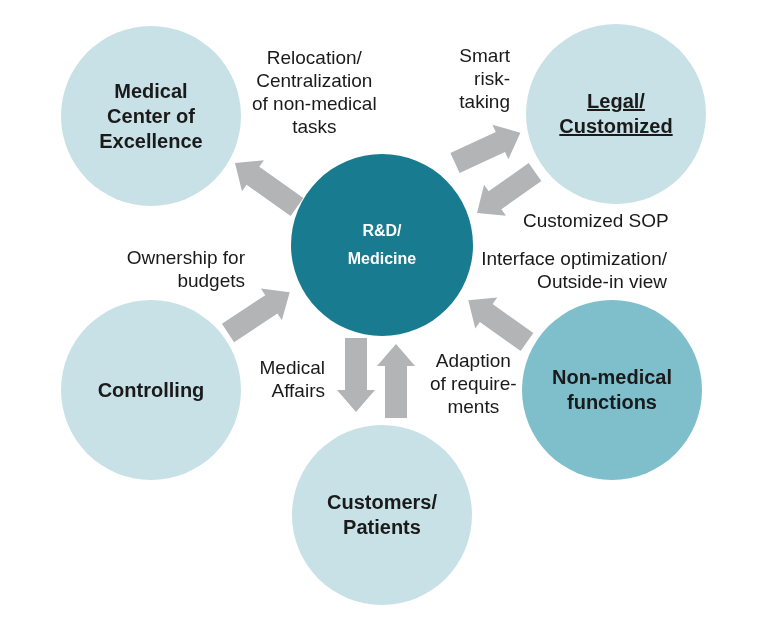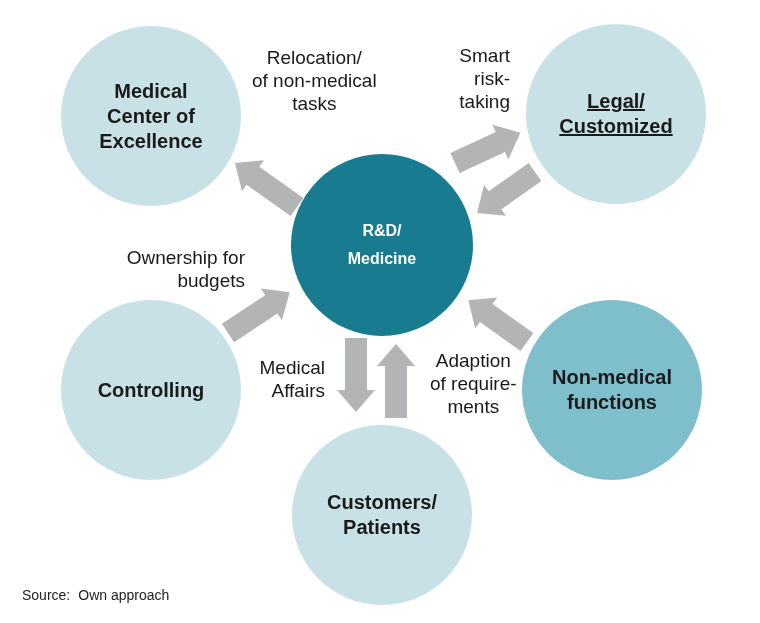--- a/index.html
+++ b/index.html
@@ -109,45 +109,50 @@
     <path class="block-arrow" transform="translate(455,163) rotate(-24.8)" d="M0,-11 L50,-11 L50,-19 L72,0 L50,19 L50,11 L0,11 Z"></path>
     <path class="block-arrow" transform="translate(535,172) rotate(144.7)" d="M0,-11 L49,-11 L49,-19 L71,0 L49,19 L49,11 L0,11 Z"></path>
     <path class="block-arrow" transform="translate(228,333) rotate(-33.5)" d="M0,-11 L52,-11 L52,-19 L74,0 L52,19 L52,11 L0,11 Z"></path>
     <path class="block-arrow" transform="translate(356,338) rotate(90)" d="M0,-11 L52,-11 L52,-19 L74,0 L52,19 L52,11 L0,11 Z"></path>
     <path class="block-arrow" transform="translate(396,418) rotate(-90)" d="M0,-11 L52,-11 L52,-19 L74,0 L52,19 L52,11 L0,11 Z"></path>
     <path class="block-arrow" transform="translate(527,342) rotate(-144.6)" d="M0,-11 L50,-11 L50,-19 L72,0 L50,19 L50,11 L0,11 Z"></path>
   </svg>
 
   <div class="flow-label left" style="left:252px; top:46px;">
     <span class="ln">Relocation/</span>
+    <span class="ln">Centralization</span>
     <span class="ln">of non-medical</span>
     <span class="ln">tasks</span>
   </div>
 
   <div class="flow-label right" style="right:250px; top:44px;">
     <span class="ln">Smart</span>
     <span class="ln">risk-</span>
     <span class="ln">taking</span>
   </div>
 
+  <div class="flow-label left" style="left:523px; top:209px;">
+    <span class="ln">Customized SOP</span>
+  </div>
 
+  <div class="flow-label right" style="right:93px; top:247px;">
+    <span class="ln">Interface optimization/</span>
+    <span class="ln">Outside-in view</span>
+  </div>
 
   <div class="flow-label right" style="right:515px; top:246px;">
     <span class="ln">Ownership for</span>
     <span class="ln">budgets</span>
   </div>
 
   <div class="flow-label right" style="right:435px; top:356px;">
     <span class="ln">Medical</span>
     <span class="ln">Affairs</span>
   </div>
 
   <div class="flow-label left" style="left:430px; top:349px;">
     <span class="ln">Adaption</span>
     <span class="ln">of require-</span>
     <span class="ln">ments</span>
   </div>
 
-  <div class="source">
-    <span>Source:</span><span class="src-text">Own approach</span>
-  </div>
 
 </div>
 
 </body></html>

